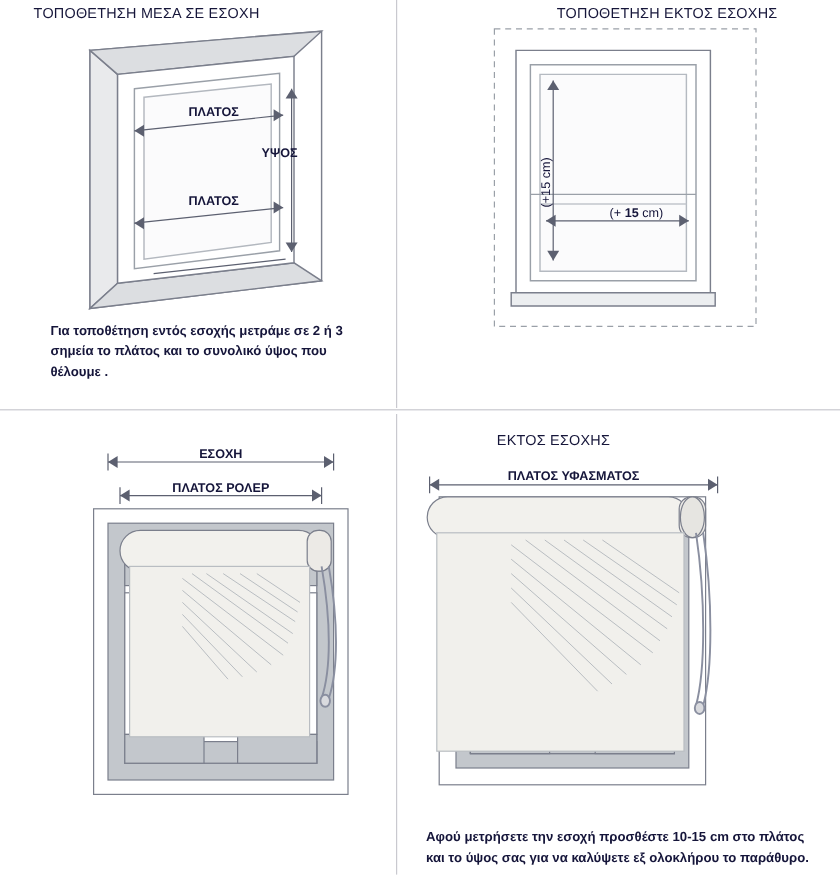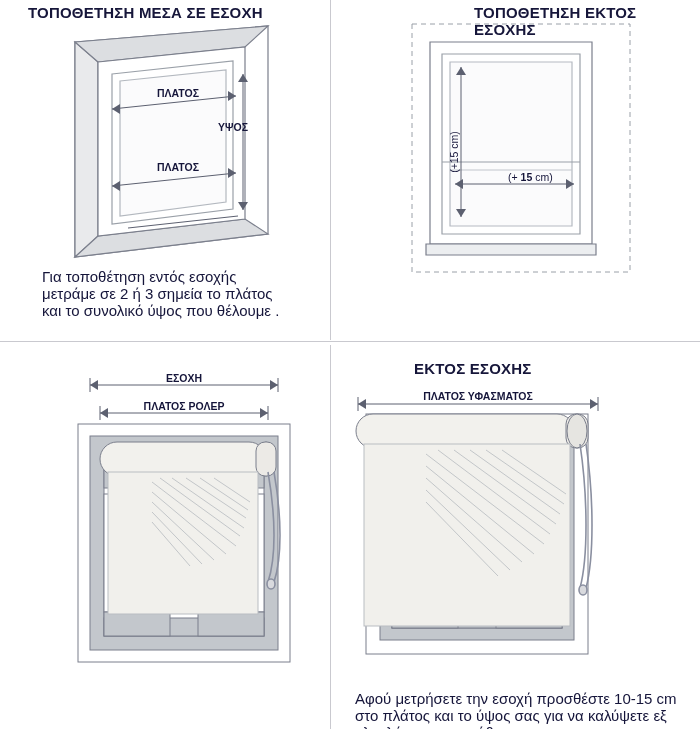--- a/index.html
+++ b/index.html
@@ -14,34 +14,34 @@
   .page{position:absolute;inset:0;}
 
   
   .vline{position:absolute;left:330px;top:0;width:1px;height:340px;background:#c9c9cf;}
   .vline2{position:absolute;left:330px;top:345px;width:1px;height:384px;background:#c9c9cf;}
   .hline{position:absolute;left:0;top:341px;width:700px;height:1px;background:#c9c9cf;}
 
   
   .sec-title{
     position:absolute;
-    font-size:15px;
-    font-weight:bold;
+    font-size:12px;
+    font-weight:normal;
     letter-spacing:.2px;
     color:#16163a;
   }
   #title-inside{left:28px;top:4px;}
-  #title-outside{left:474px;top:4px;}
+  #title-outside{left:464px;top:4px;}
   #title-ektos{left:414px;top:360px;}
 
   
   .caption{
     position:absolute;
-    font-size:15px;
-    font-weight:normal;
+    font-size:11px;
+    font-weight:bold;
     line-height:17px;
     color:#15153a;
   }
   #cap-inside{left:42px;top:268px;width:250px;}
   #cap-outside{left:432px;top:278px;width:252px;}
   #cap-bottom{left:355px;top:690px;width:330px;}
 
   
   svg{position:absolute;overflow:visible;}
   .lbl{

